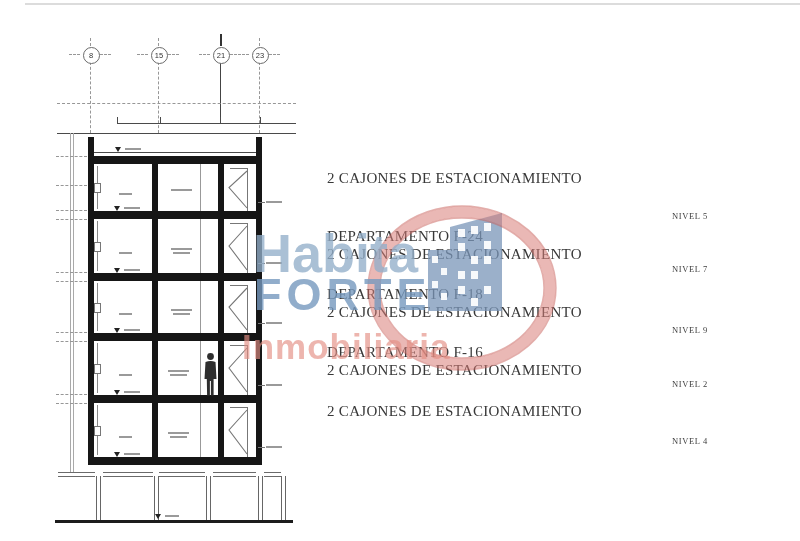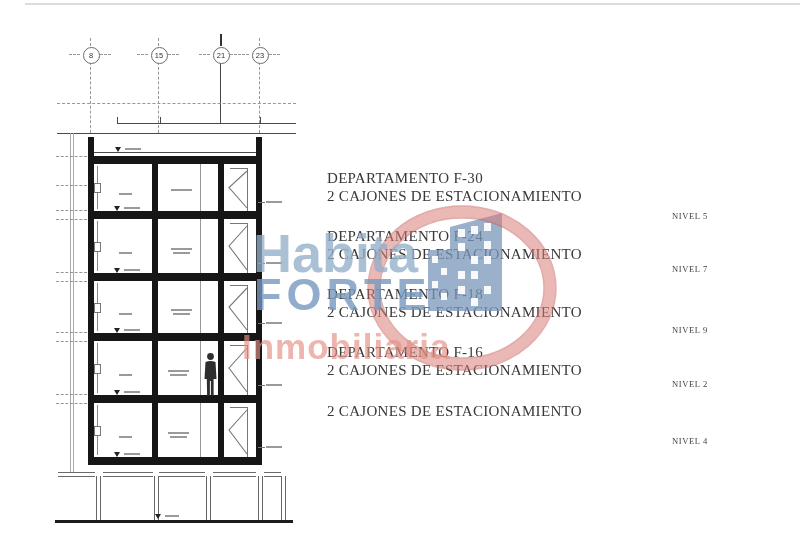--- a/index.html
+++ b/index.html
@@ -202,21 +202,20 @@
     <div class="bcol" style="left:154px;top:476px;height:45px;"></div>
     <div class="bcol" style="left:206px;top:476px;height:45px;"></div>
     <div class="bcol" style="left:258px;top:476px;height:45px;"></div>
     <div class="bcol" style="left:281px;top:476px;height:45px;"></div>
     <div class="abs" style="left:55px;top:520px;width:238px;height:3px;background:#1c1c1c;"></div>
     <div class="tri" style="left:155px;top:514px;"></div>
     <div class="smudge" style="left:165px;top:515px;width:14px;"></div>
   </div>
 
   <div class="dept" style="top:170px;">
-    <div>DEPARTAMENTO F-30</div>
     <div>2 CAJONES DE ESTACIONAMIENTO</div>
   </div>
   <div class="dept" style="top:228px;">
     <div>DEPARTAMENTO F-24</div>
     <div>2 CAJONES DE ESTACIONAMIENTO</div>
   </div>
   <div class="dept" style="top:286px;">
     <div>DEPARTAMENTO F-18</div>
     <div>2 CAJONES DE ESTACIONAMIENTO</div>
   </div>

